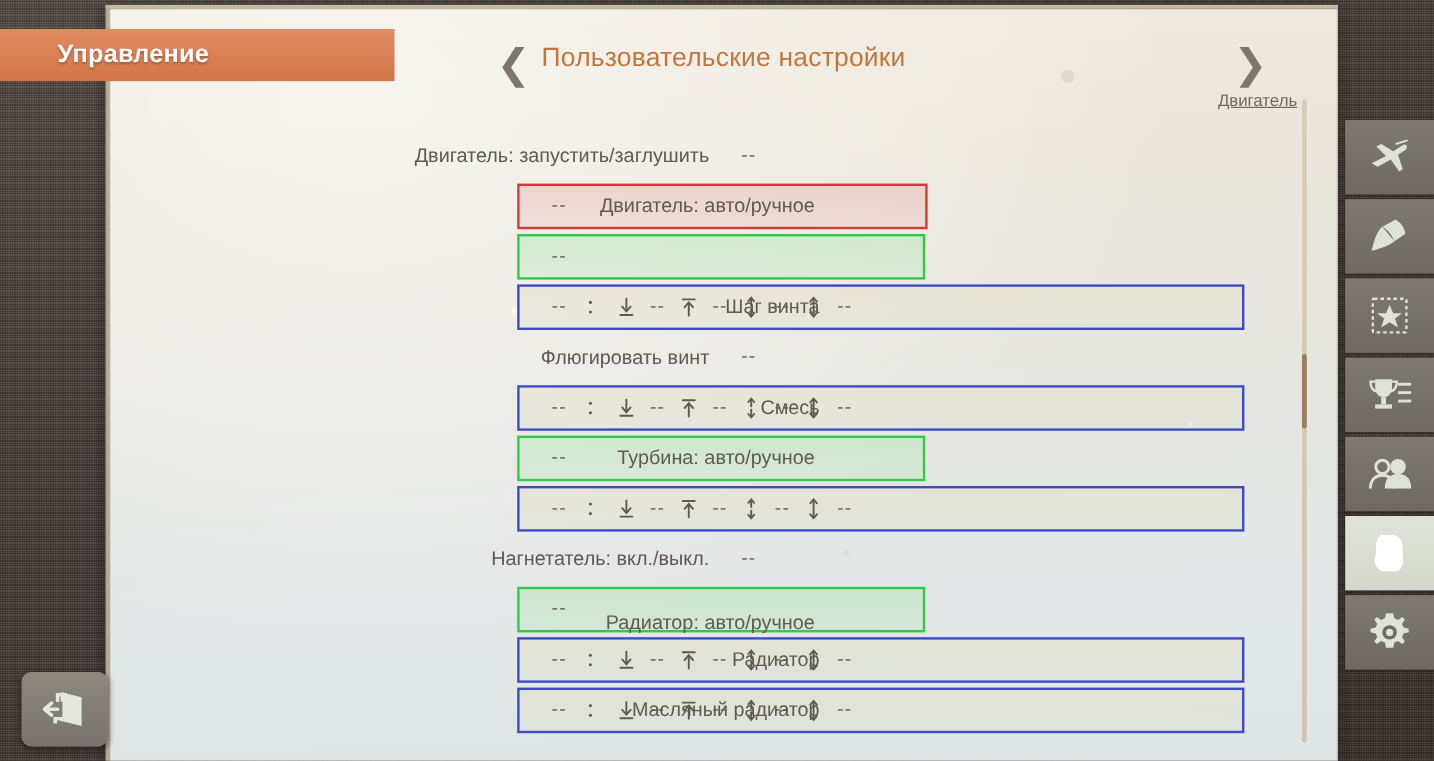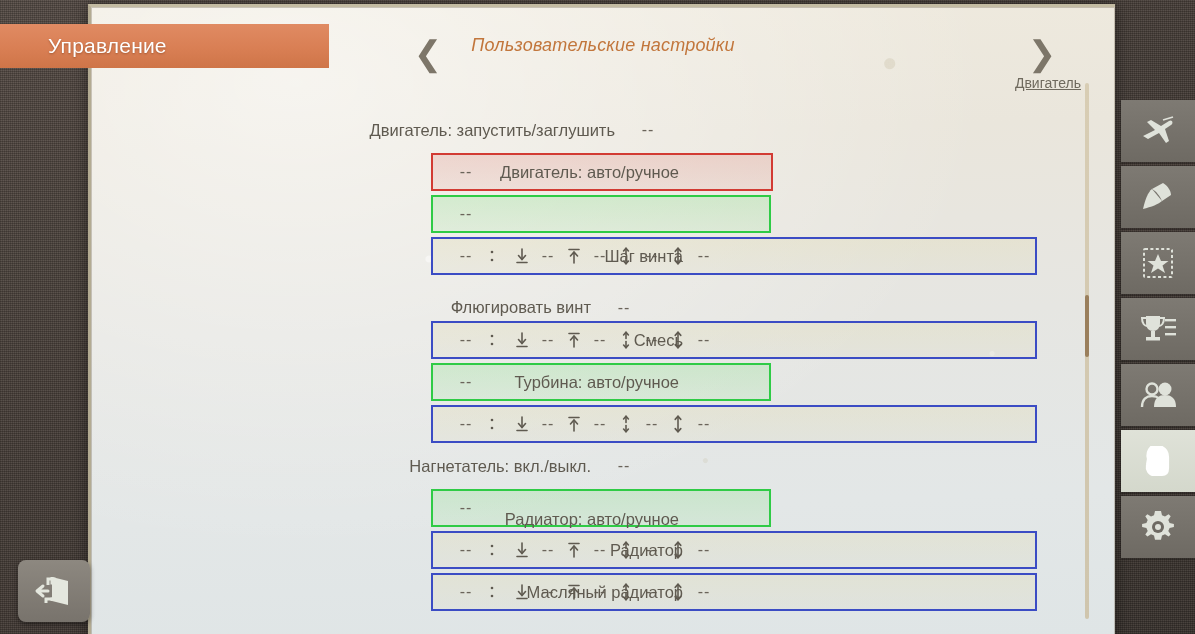--- a/index.html
+++ b/index.html
@@ -40,36 +40,36 @@
   
   #ribbon{
     position:absolute;left:-26px;top:24px;width:355px;height:44px;
     background:linear-gradient(180deg,#e08b63 0%,#d97f54 55%,#cf7548 100%);
     clip-path:polygon(0 0, 100% 0, 100% 100%, 0 100%, 22px 50%);
     display:flex;align-items:center;
     box-shadow:0 1px 3px rgba(0,0,0,.25);
     z-index:6;
   }
   #ribbon .lbl{
-    margin-left:74px;color:#fff;font-size:21px;font-weight:normal;
+    margin-left:74px;color:#fff;font-size:21px;font-weight:bold;
     letter-spacing:.2px;text-shadow:0 1px 2px rgba(120,60,30,.55);
   }
   
   #header{position:absolute;left:0;top:0;width:100%;height:88px;z-index:4;}
   .chev{
     position:absolute;top:24px;width:42px;height:44px;
     display:flex;align-items:center;justify-content:center;
     color:#7d7669;font-size:34px;font-weight:300;cursor:pointer;
     font-family:"Liberation Sans",sans-serif;
   }
   #chev-left{left:316px;}
   #chev-right{left:930px;}
   #title{
     position:absolute;left:0;top:28px;width:1024px;text-align:center;
-    color:#c2763c;font-size:18px;letter-spacing:.2px;font-style:italic;
+    color:#c2763c;font-size:22px;letter-spacing:.2px;
   }
   #section-label{
     position:absolute;right:34px;top:68px;color:#6f6a5e;font-size:14px;text-decoration:underline;
   }
   
   #rows{position:absolute;left:0;top:104px;width:1024px;}
   .row{
     position:relative;height:38px;margin-bottom:4px;
     display:flex;align-items:center;box-sizing:border-box;
   }
@@ -142,21 +142,21 @@
 
   <div id="header">
     <div id="chev-left" class="chev">❮</div>
     <div id="title">Пользовательские настройки</div>
     <div id="chev-right" class="chev">❯</div>
     <div id="section-label">Двигатель</div>
   </div>
 
   <div id="rows">
       <div class="row" style="width: 682px;">
-        <div class="name" style="width: 500px; padding-left: 24px;">Двигатель: запустить/заглушить</div>
+        <div class="name" style="width: 500px;">Двигатель: запустить/заглушить</div>
         <div class="vals">
           <span class="val">--</span>
         </div>
       </div>
       <div class="row boxed red" style="margin-left: 340px; width: 342px;">
         <div class="name" style="width: 246px;">Двигатель: авто/ручное</div>
         <div class="vals">
           <span class="val">--</span>
         </div>
       </div>
@@ -203,21 +203,21 @@
           <span class="ico">
             <svg width="14" height="20" viewBox="0 0 14 20">
               <path d="M7 2.5 L7 17.5" stroke="#5f5a50" stroke-width="1.6" fill="none" stroke-linecap="round"></path>
               <path d="M4.2 5.4 L7 2.2 L9.8 5.4" stroke="#5f5a50" stroke-width="1.6" fill="none" stroke-linecap="round"></path>
               <path d="M4.2 14.6 L7 17.8 L9.8 14.6" stroke="#5f5a50" stroke-width="1.6" fill="none" stroke-linecap="round"></path>
             </svg>
           </span>
           <span class="val">--</span>
         </div>
       </div>
-      <div class="row" style="width: 682px; align-items: flex-end;">
+      <div class="row" style="width: 682px;">
         <div class="name" style="width: 500px;">Флюгировать винт</div>
         <div class="vals">
           <span class="val">--</span>
         </div>
       </div>
       <div class="row boxed blue" style="margin-left: 340px; width: 606px;">
         <div class="name" style="width: 250px;">Смесь</div>
         <div class="vals">
           <span class="val">--</span>
           <span class="ico">

